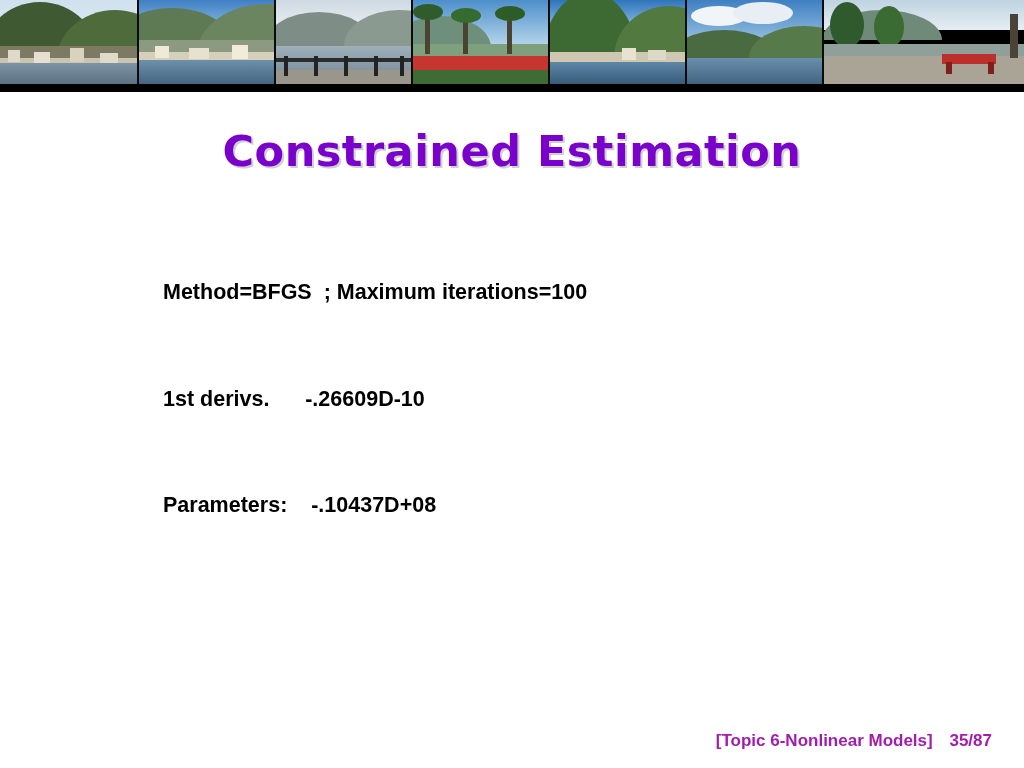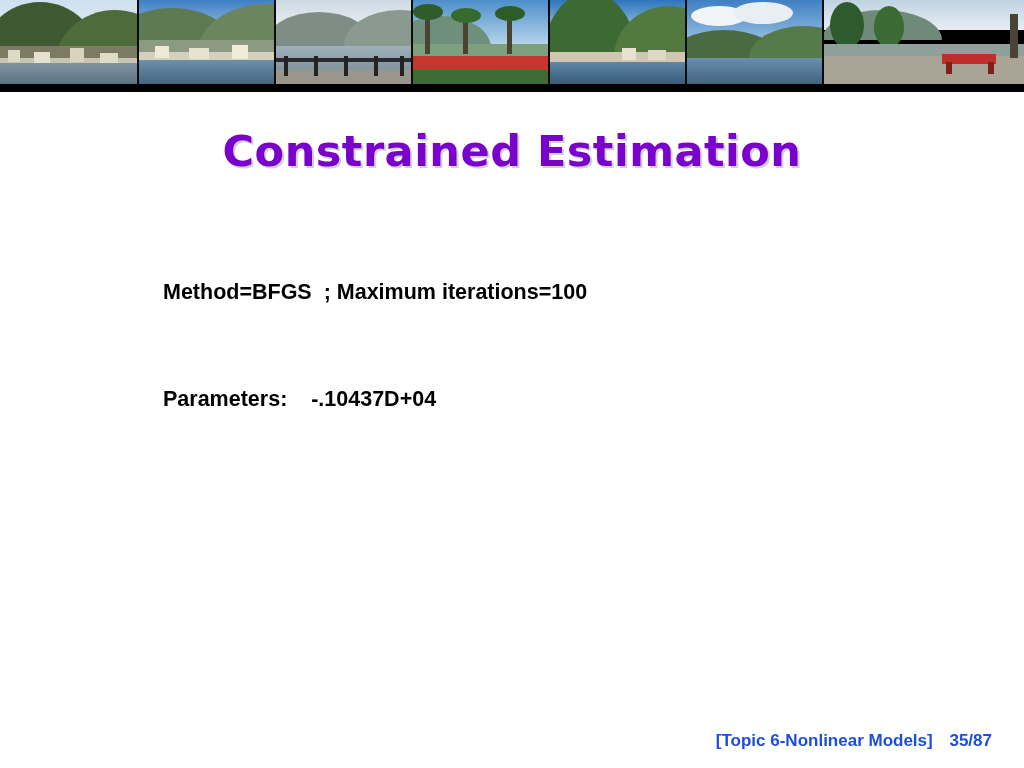--- a/index.html
+++ b/index.html
@@ -104,21 +104,21 @@
   }
   .body-line { white-space: pre; }
 
   
   .footer {
     position: absolute;
     right: 32px;
     bottom: 17px;
     font-size: 17px;
     font-weight: bold;
-    color: #1d4ed8;
+    color: #a21caf;
     font-family: "Liberation Sans", sans-serif;
     margin-left: 40px;
   }
   .footer .page-num { margin-left: 12px; }
 </style>
 </head>
 <body>
 
 <div class="slide">
 
@@ -215,21 +215,22 @@
       <div style="position:absolute;left:188px;top:14px;width:8px;height:44px;background:#4b4436;"></div>
     </div>
 
     <div class="banner-strip-bottom"></div>
   </div>
 
   <div class="title">Constrained Estimation</div>
 
   <div class="body-block">
     <div class="body-line">Method=BFGS  ; Maximum iterations=100</div>
-    <div class="body-line">Parameters:    -.10437D+04</div>
+    <div class="body-line">1st derivs.      -.26609D-10</div>
+    <div class="body-line">Parameters:    -.10437D+08</div>
     
     
     
     
     
     
     
     
     
   </div>

